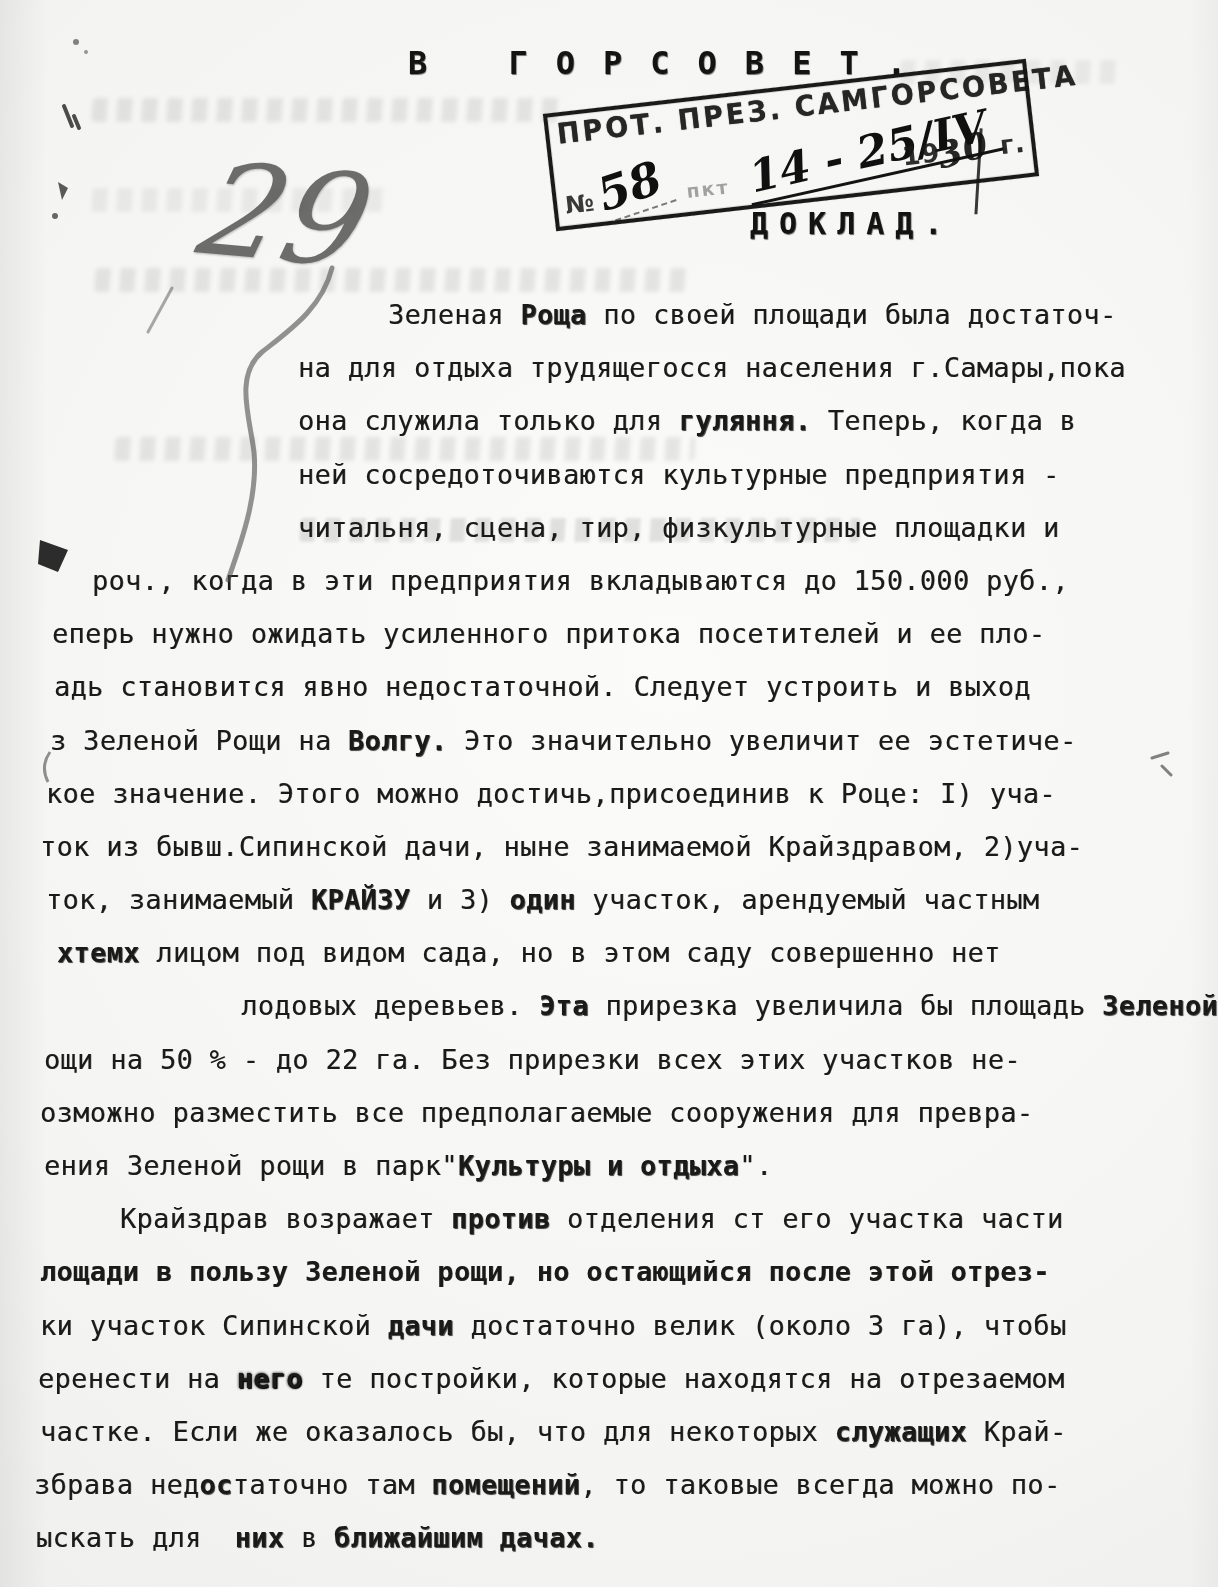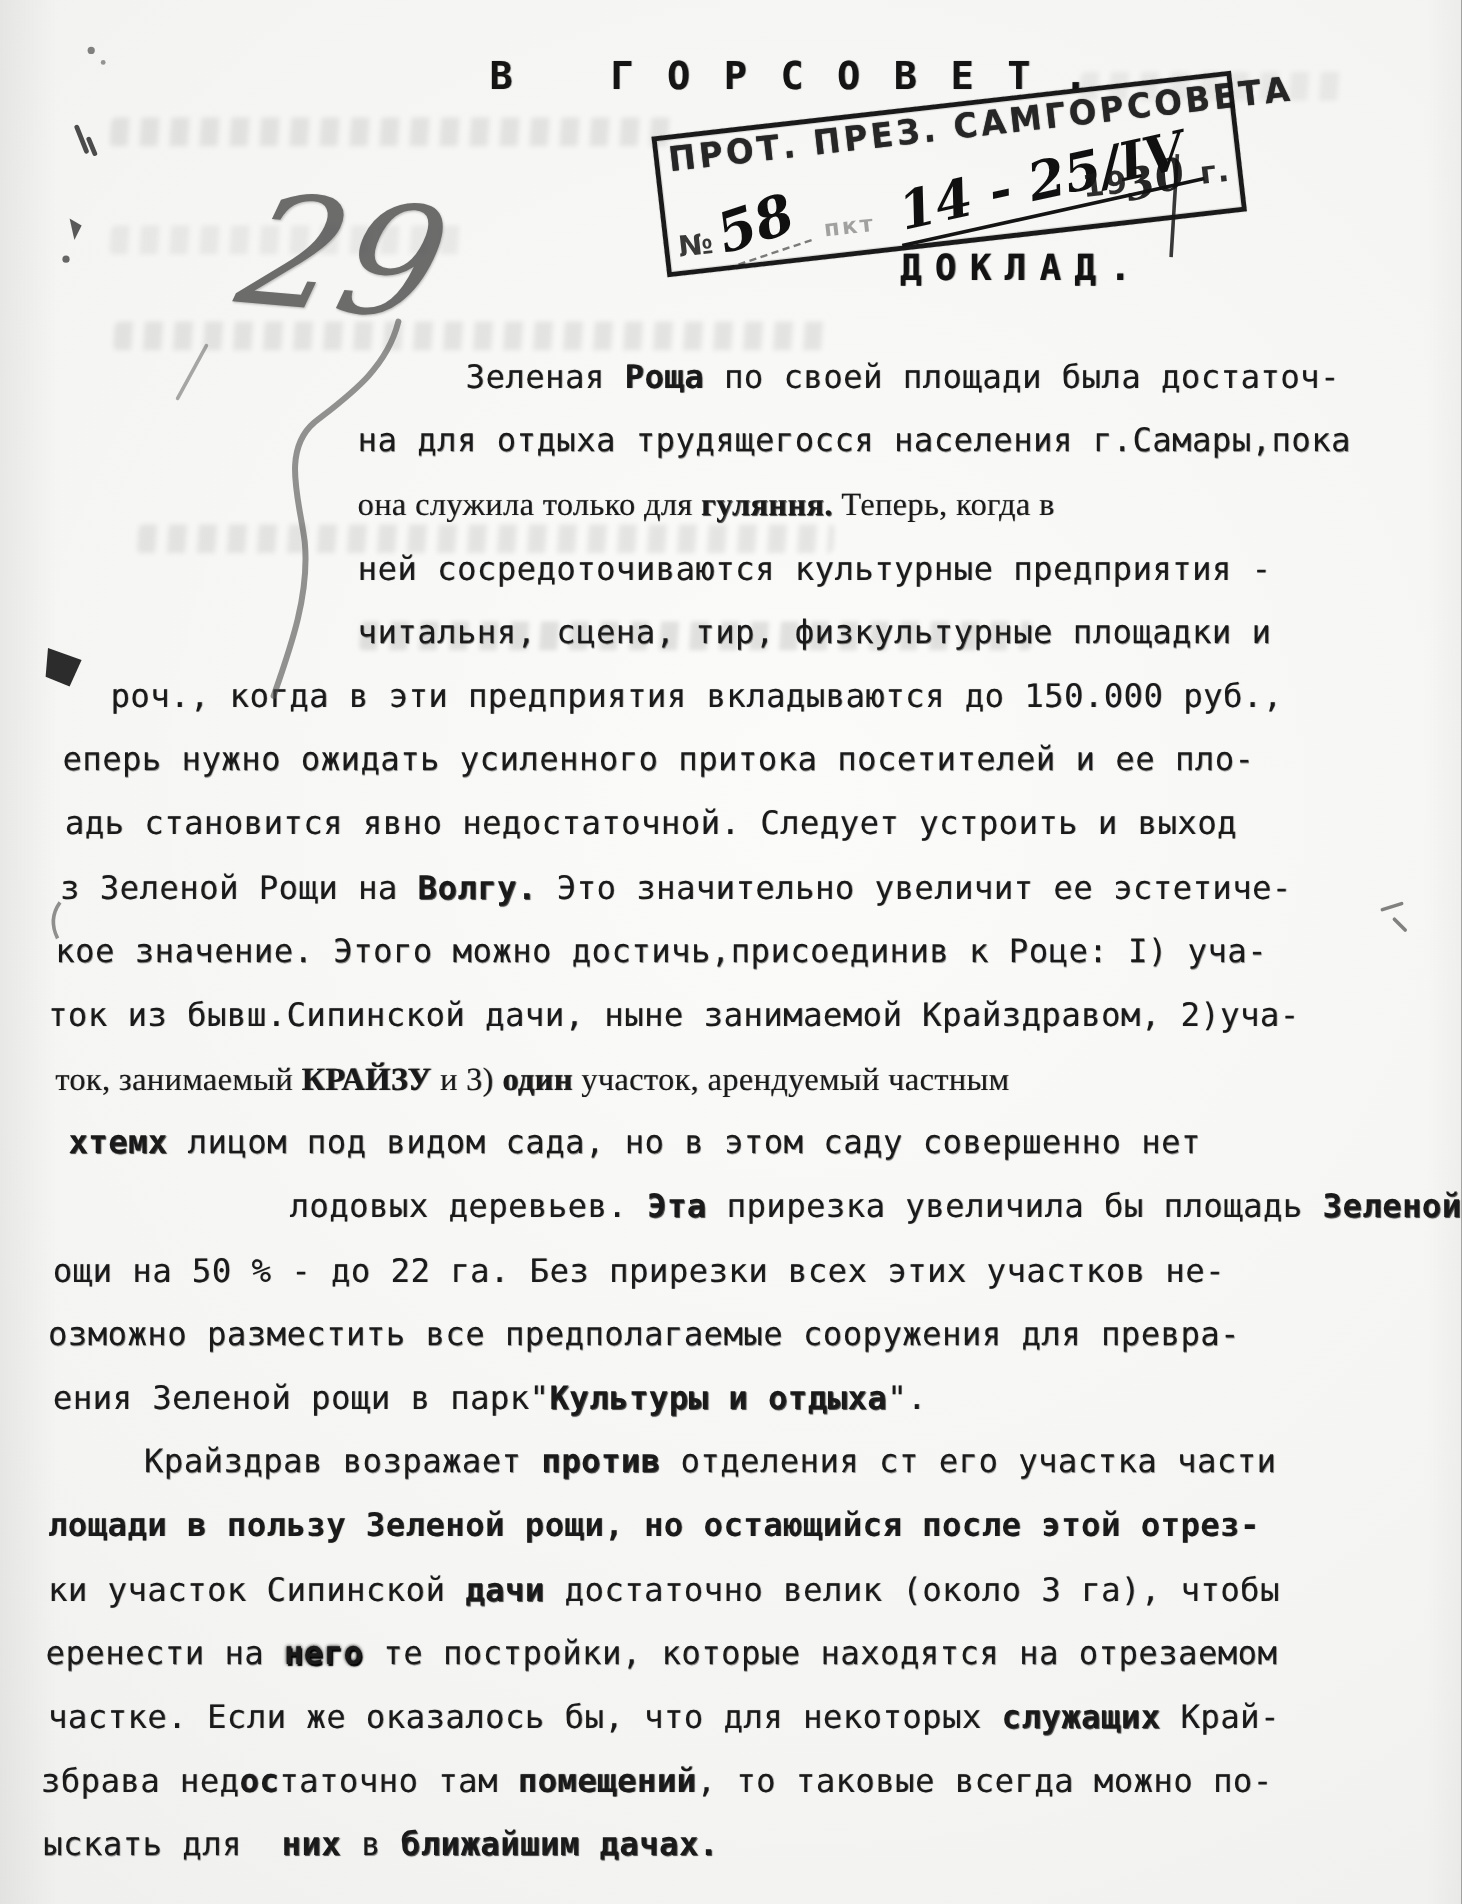--- a/index.html
+++ b/index.html
@@ -97,30 +97,30 @@
   .body-text{position:absolute;left:0;top:288px;width:100%;z-index:2;}
   .line{
     white-space:pre;height:53.2px;line-height:53.2px;
     font-size:27px;letter-spacing:.3px;color:#1a1a1a;
     text-shadow:.5px .4px .6px rgba(25,25,25,.5);
   }
   .line .b{font-weight:bold;text-shadow:.8px .6px .8px rgba(5,5,5,.75);}
   .line .smudge{font-weight:bold;text-shadow:0 0 3px #000, 1px 1px 1px #000;}
   .line:nth-child(1){padding-left:388px;}
   .line:nth-child(2){padding-left:298px;}
-  .line:nth-child(3){padding-left:298px;font-family:Liberation Serif, serif;}
+  .line:nth-child(3){padding-left:298px;}
   .line:nth-child(4){padding-left:298px;}
   .line:nth-child(5){padding-left:298px;}
   .line:nth-child(6){padding-left:92px;}
   .line:nth-child(7){padding-left:52px;}
   .line:nth-child(8){padding-left:54px;}
   .line:nth-child(9){padding-left:50px;}
   .line:nth-child(10){padding-left:46px;}
   .line:nth-child(11){padding-left:40px;}
-  .line:nth-child(12){padding-left:46px;font-family:Liberation Serif, serif;}
+  .line:nth-child(12){padding-left:46px;}
   .line:nth-child(13){padding-left:57px;}
   .line:nth-child(14){padding-left:46px;text-align:right;}
   .line:nth-child(15){padding-left:44px;}
   .line:nth-child(16){padding-left:40px;}
   .line:nth-child(17){padding-left:44px;}
   .line:nth-child(18){padding-left:120px;}
   .line:nth-child(19){padding-left:40px;font-weight:bold;}
   .line:nth-child(20){padding-left:40px;}
   .line:nth-child(21){padding-left:38px;}
   .line:nth-child(22){padding-left:40px;}

